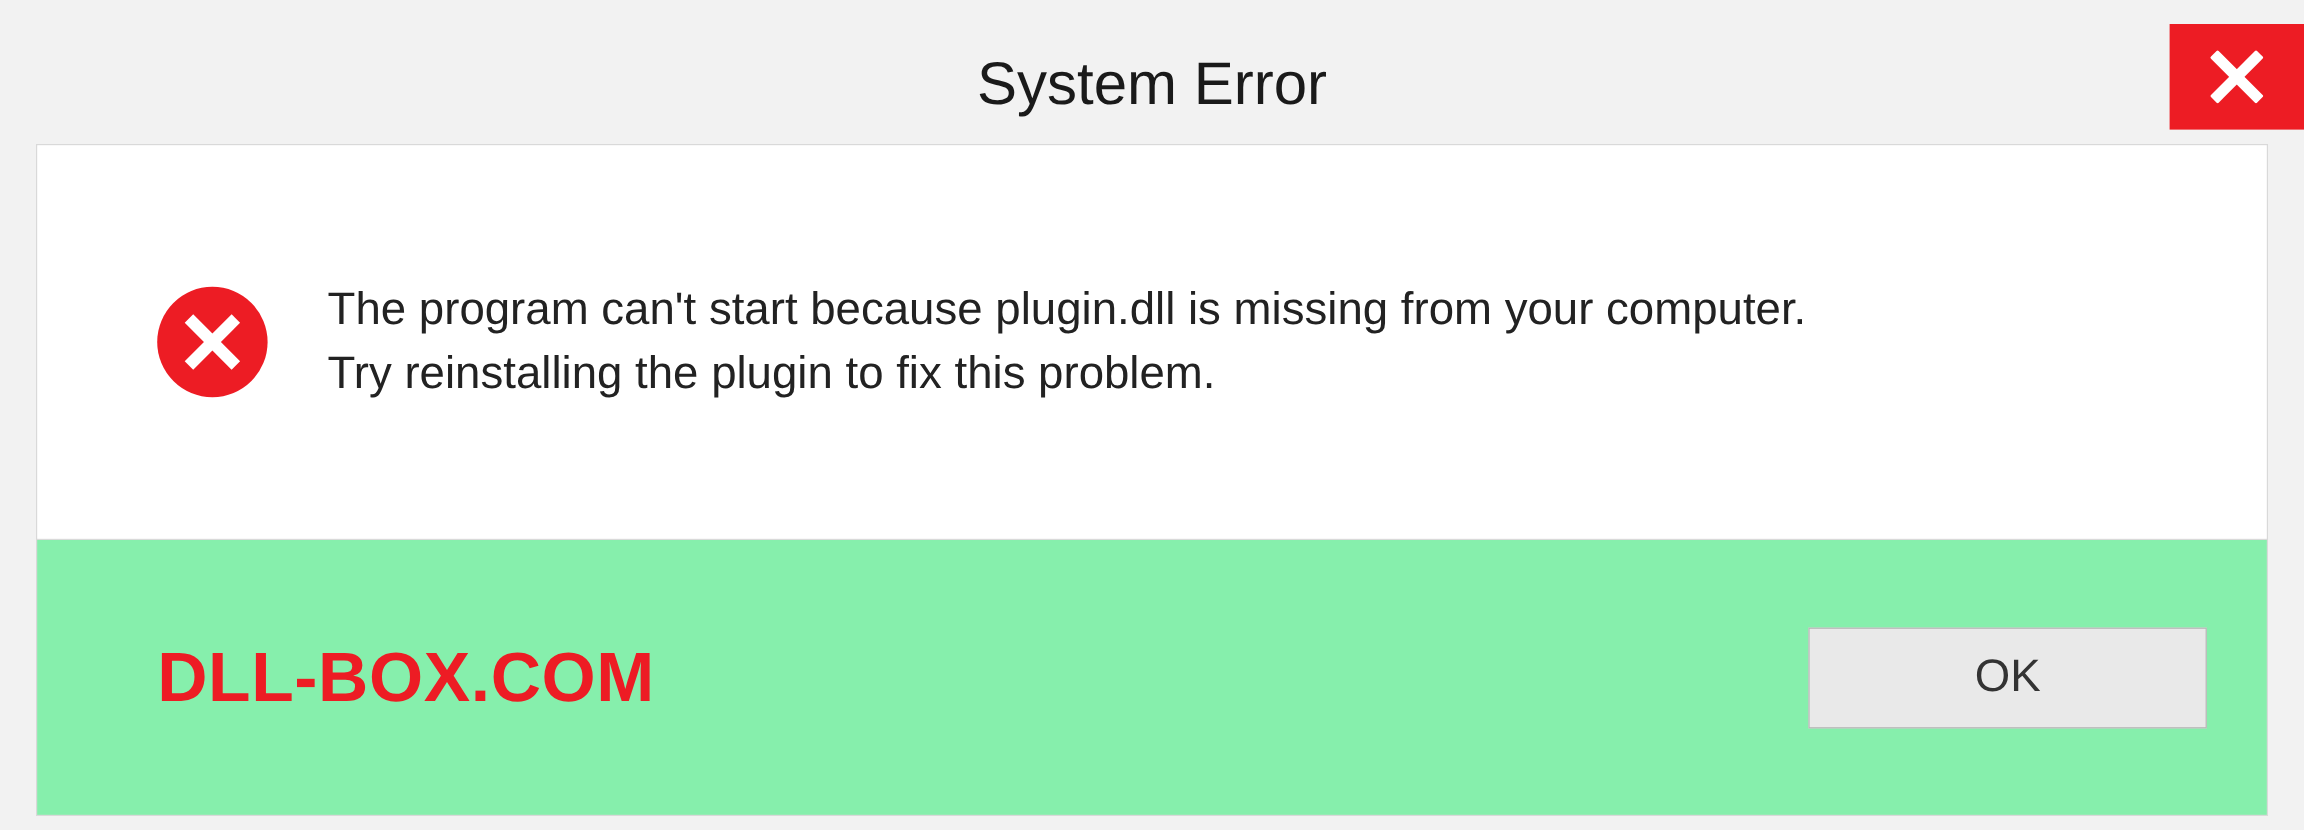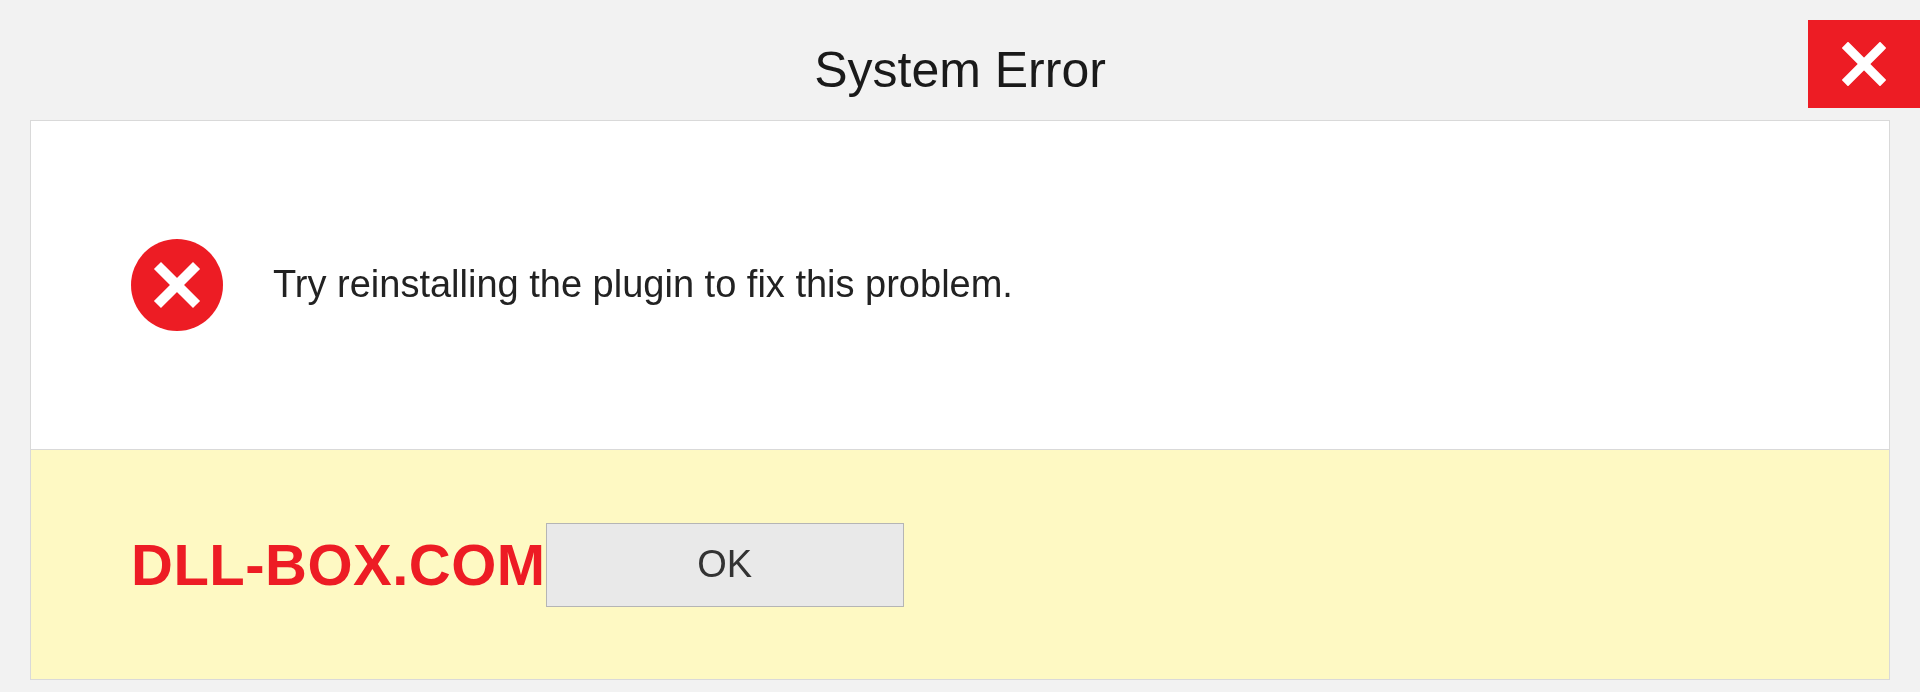--- a/index.html
+++ b/index.html
@@ -79,34 +79,35 @@
       line-height: 1.4;
       color: #222;
       font-weight: 400;
     }
     .footer {
       margin: 0 30px;
       border-left: 1px solid #d9d9d9;
       border-right: 1px solid #d9d9d9;
       border-bottom: 1px solid #d9d9d9;
       height: 230px;
-      background: #fef9c3;
+      background: #86efac;
       display: flex;
       align-items: center;
+      justify-content: space-between;
       padding: 0 50px 0 100px;
     }
     .watermark {
       font-size: 58px;
       font-weight: 900;
       color: #ed1c24;
       font-family: Arial, sans-serif;
       letter-spacing: 0.5px;
     }
     .ok-btn {
-      width: 358px;
+      width: 332px;
       height: 84px;
       background: #e9e9e9;
       border: 1px solid #b5b5b5;
       font-size: 38px;
       color: #333;
       font-family: inherit;
       cursor: pointer;
       display: flex;
       align-items: center;
       justify-content: center;
@@ -128,20 +129,21 @@
 <div class="content-box">
   <div class="error-icon">
     <div class="error-circle">
       <svg viewBox="0 0 48 48">
         <line x1="8" y1="8" x2="40" y2="40" stroke="#ffffff" stroke-width="10" stroke-linecap="square"></line>
         <line x1="40" y1="8" x2="8" y2="40" stroke="#ffffff" stroke-width="10" stroke-linecap="square"></line>
       </svg>
     </div>
   </div>
   <div class="message-text">
+    <div>The program can't start because plugin.dll is missing from your computer.</div>
     <div>Try reinstalling the plugin to fix this problem.</div>
   </div>
 </div>
 
 <div class="footer">
   <div class="watermark">DLL-BOX.COM</div>
   <button class="ok-btn">OK</button>
 </div>
 
 </body></html>

